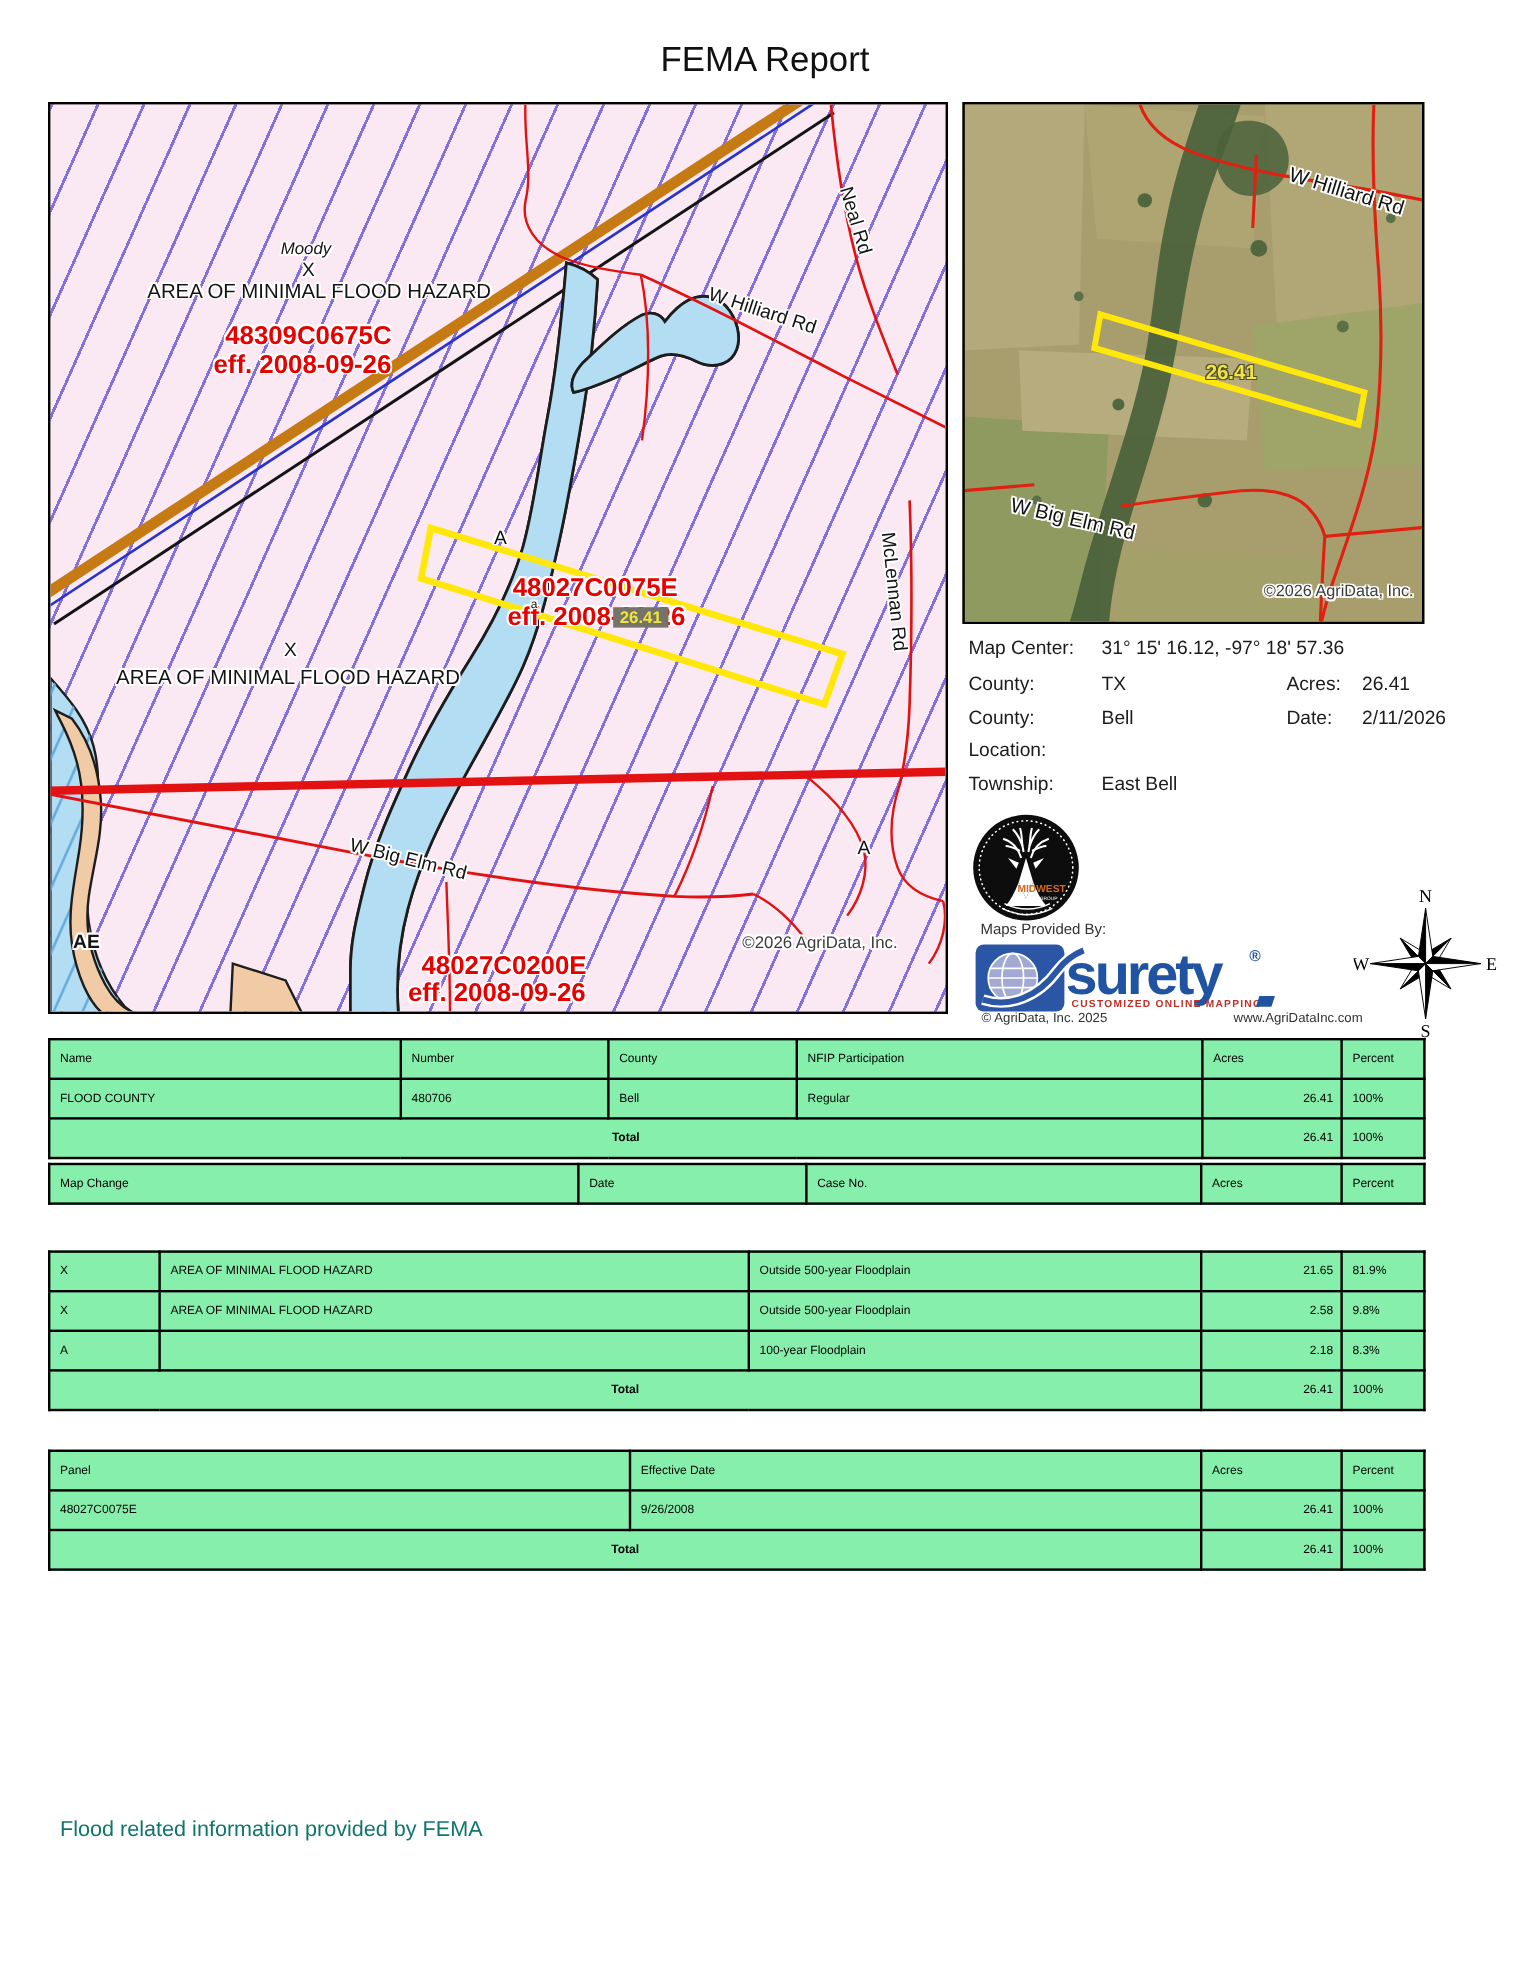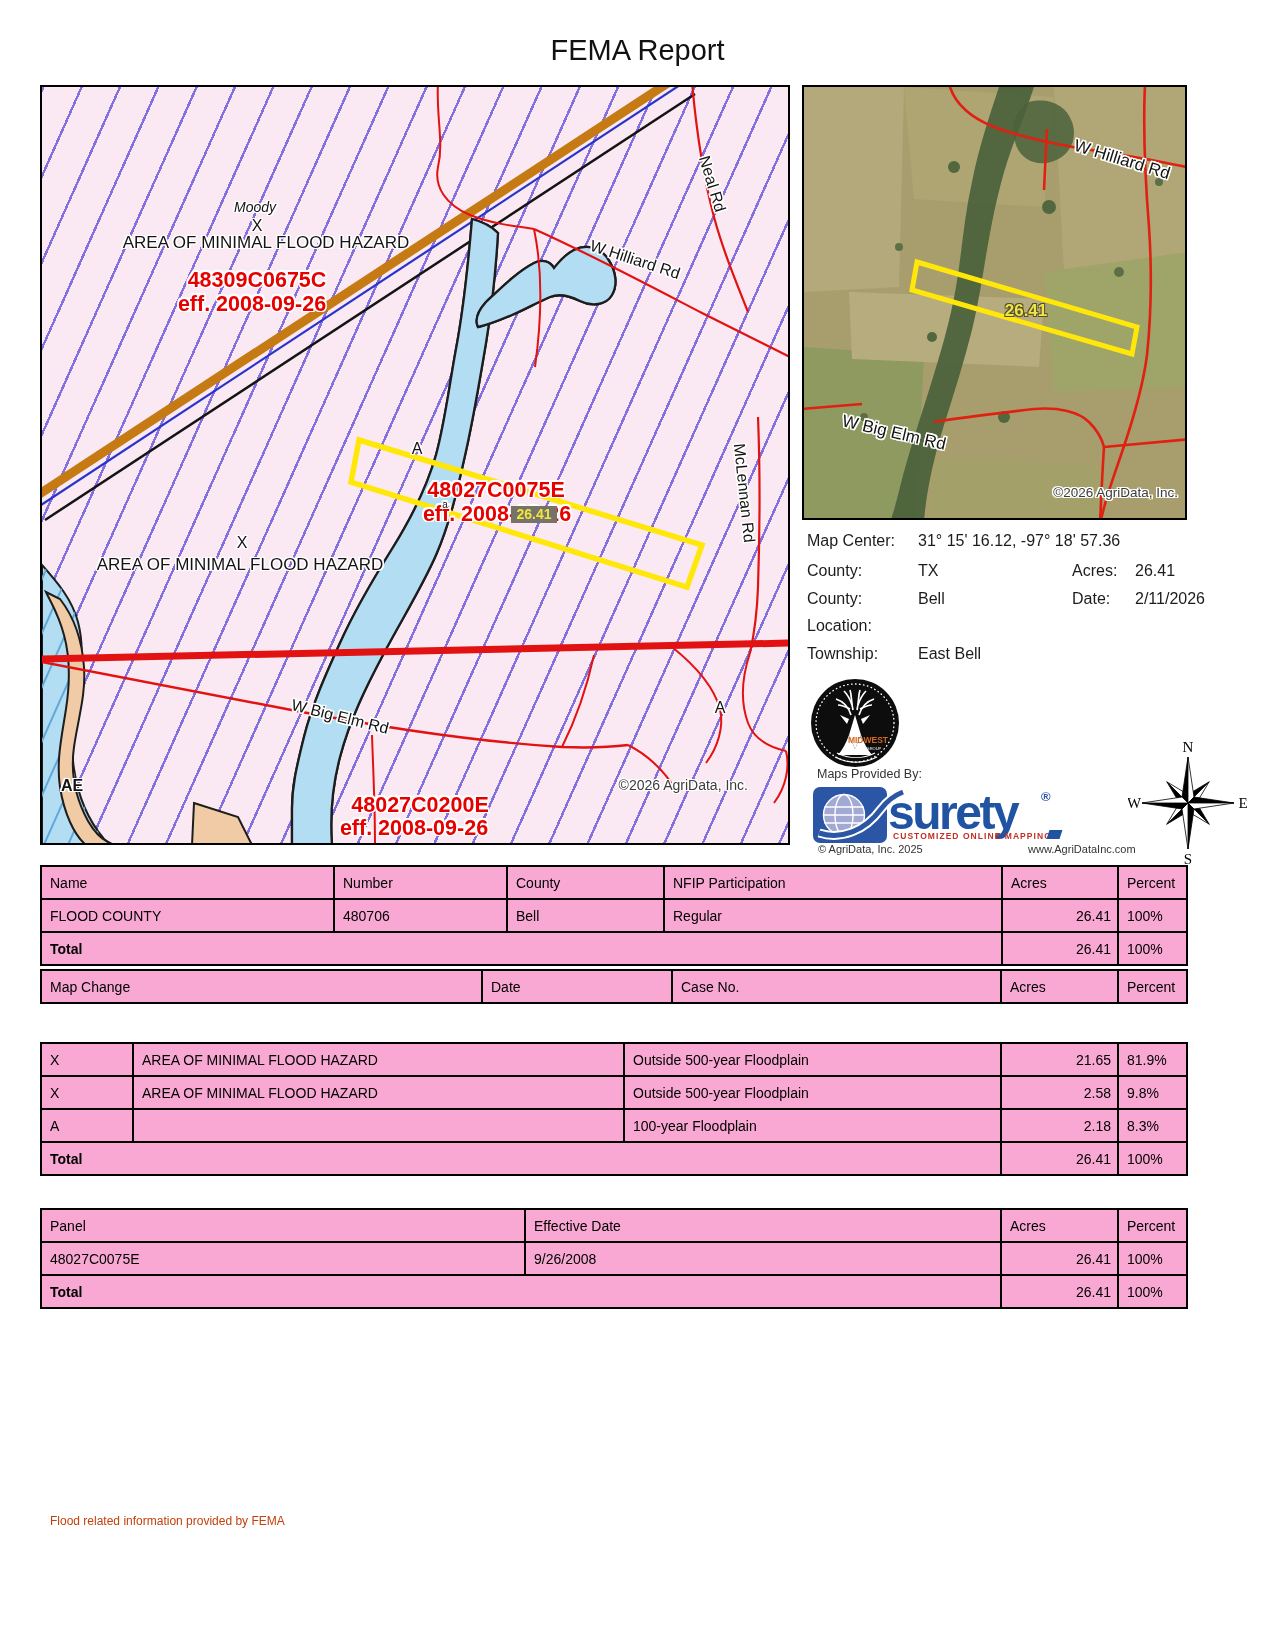--- a/index.html
+++ b/index.html
@@ -33,26 +33,26 @@
   
   .inf-lab,.inf-val{position:absolute;font-size:16px;color:#1c1c1c;white-space:nowrap;}
   
   .provided{position:absolute;font-size:12.5px;color:#333;}
   .surety-word{position:absolute;font-weight:bold;font-size:48px;color:#2153A3;letter-spacing:-2.5px;line-height:1;}
   .surety-reg{position:absolute;font-size:13px;color:#2153A3;font-weight:bold;}
   .surety-tag{position:absolute;font-size:8.5px;font-weight:bold;color:#C03028;letter-spacing:1.05px;white-space:nowrap;}
   .surety-flag{position:absolute;width:13px;height:9px;background:#2153A3;transform:skewX(-18deg);}
   .agri{position:absolute;font-size:11px;color:#333;white-space:nowrap;}
   
-  table.rpt{position:absolute;border-collapse:collapse;table-layout:fixed;background:#f9a8d4;
-            font-size:14px;color:#000;}
+  table.rpt{position:absolute;border-collapse:collapse;table-layout:fixed;background:#86efac;
+            font-size:10px;color:#000;}
   table.rpt td{border:2px solid #000;height:31px;padding:0 6px 0 8px;overflow:hidden;white-space:nowrap;}
   table.rpt td.num{text-align:right;padding-right:6px;}
-  table.rpt td.tlab{text-align:left;font-weight:bold;padding-right:8px;}
-  .footer{position:absolute;left:50px;top:1514px;font-size:12px;color:#c2410c;}
+  table.rpt td.tlab{text-align:center;font-weight:bold;padding-right:8px;}
+  .footer{position:absolute;left:50px;top:1514px;font-size:18px;color:#0f766e;}
 </style>
 </head>
 <body>
 
 <div class="page">
 
   <div class="title">FEMA Report</div>
 
   <div class="flood">
     <svg width="746" height="756" viewBox="0 0 746 756">

